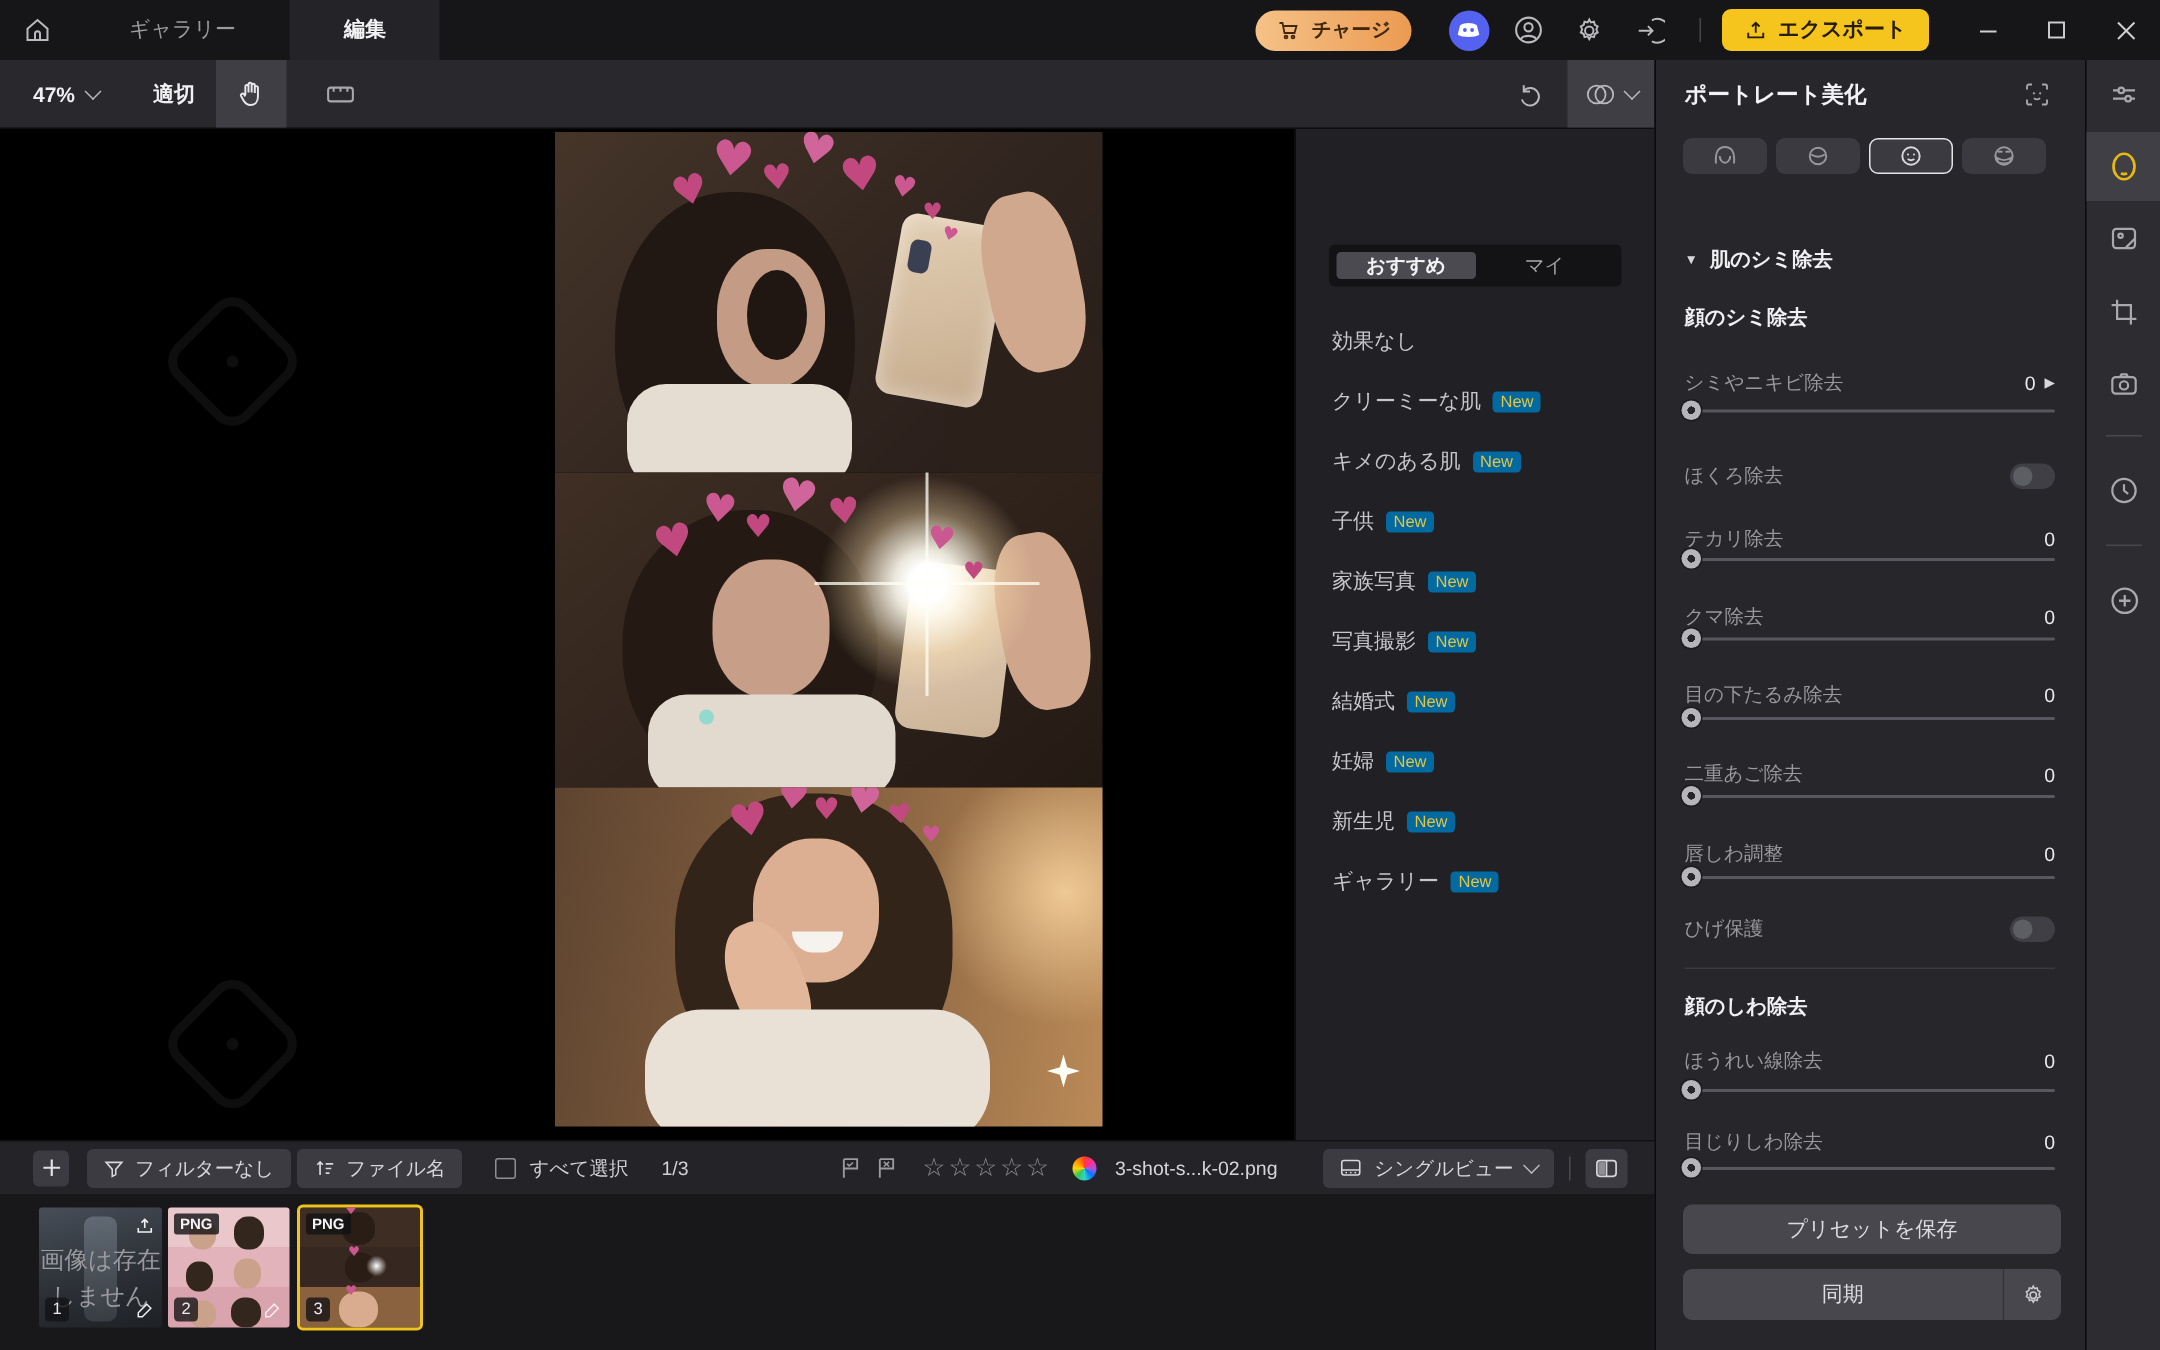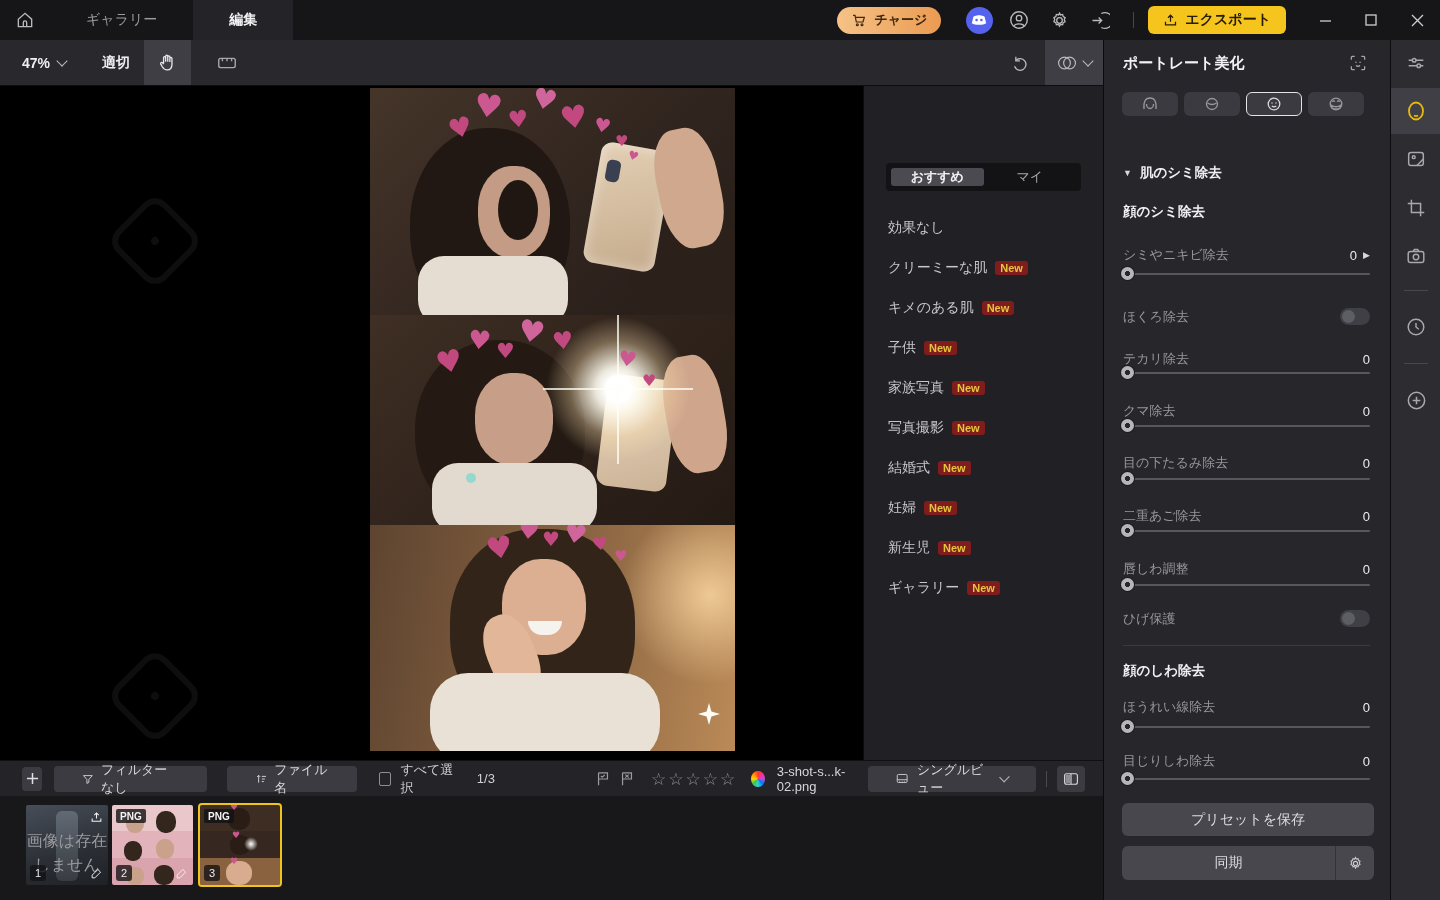--- a/index.html
+++ b/index.html
@@ -50,32 +50,32 @@
 
   
   .preset-panel{position:absolute;top:86px;left:863px;width:240px;height:674px;background:#212125;border-left:1px solid #0b0b0c;box-sizing:border-box;}
   .preset-head{position:absolute;top:0;left:0;right:0;height:54px;border-bottom:1px solid #323237;display:flex;align-items:center;}
   .preset-title{margin-left:24px;font-size:14px;color:#e8e8ec;}
   .preset-add{margin-left:auto;margin-right:20px;}
   .preset-tabs{position:absolute;top:77px;left:22px;right:22px;height:28px;background:#131315;border-radius:4px;display:flex;padding:5px;box-sizing:border-box;}
   .ptab{flex:1;display:flex;align-items:center;justify-content:center;border-radius:3px;color:#a6a6ab;font-size:13px;}
   .ptab.sel{background:#4a4a50;color:#f2f2f4;font-weight:bold;}
   .preset-item{position:absolute;left:24px;right:10px;height:22px;display:flex;align-items:center;color:#c7c7cb;font-size:14px;}
-  .new-badge{margin-left:8px;background:#7f1d1d;color:#e6c53e;font-size:11px;padding:1px 5px;border-radius:3px;font-weight:bold;}
+  .new-badge{margin-left:8px;background:#0369a1;color:#e6c53e;font-size:11px;padding:1px 5px;border-radius:3px;font-weight:normal;}
   .new-badge:empty{display:none;}
 
   
   .adjust-panel{position:absolute;top:40px;left:1103px;width:287px;height:860px;background:#26262b;border-left:1px solid #0b0b0c;box-sizing:border-box;}
   .ap-title{position:absolute;top:14px;left:19px;font-size:15px;font-weight:bold;color:#f2f2f4;}
   .ap-scan{position:absolute;top:13px;right:22px;}
   .mode-btn{position:absolute;top:52px;width:56px;height:24px;background:#3a3a40;border-radius:6px;display:flex;align-items:center;justify-content:center;box-sizing:border-box;}
   .mode-btn.sel{border:1px solid #e4e4e8;}
   .sec-head{position:absolute;left:19px;font-size:13.5px;font-weight:bold;color:#f0f0f2;display:flex;align-items:center;gap:8px;}
   .tri{font-size:9px;color:#d8d8dc;}
-  .lblrow{position:absolute;left:19px;right:20px;display:flex;justify-content:space-between;color:#97979c;font-size:13px;}
+  .lblrow{position:absolute;left:19px;right:20px;display:flex;align-items:center;justify-content:space-between;color:#97979c;font-size:13px;}
   .lblrow .val{color:#ececf0;display:flex;align-items:center;gap:6px;}
   .flyarrow{font-size:9px;color:#d8d8dc;}
   .track{position:absolute;left:19px;right:20px;height:2px;background:#57575d;border-radius:1px;}
   .knob{position:absolute;left:-2px;top:-6px;width:13px;height:13px;border-radius:50%;
         background:radial-gradient(circle,#26262b 0 2.5px,#b5b5ba 2.6px);box-shadow:0 0 0 1px #1c1c1f;}
   .toggle{width:30px;height:17px;border-radius:9px;background:#3f3f45;position:relative;}
   .toggle::after{content:"";position:absolute;left:2px;top:2px;width:13px;height:13px;border-radius:50%;background:#5d5d64;}
   .ap-divider{position:absolute;left:19px;right:20px;height:1px;background:#3a3a3f;}
   .ap-bottom{position:absolute;left:0;right:0;top:750px;bottom:0;background:#26262b;}
   .save-btn{position:absolute;top:13px;left:18px;right:16px;height:33px;background:#47474d;border-radius:6px;
@@ -86,21 +86,21 @@
 
   
   .rail{position:absolute;top:40px;left:1390px;width:50px;height:860px;background:#2c2c31;border-left:1px solid #0b0b0c;box-sizing:border-box;}
   .rail-cell{position:absolute;left:0;width:50px;height:46px;display:flex;align-items:center;justify-content:center;}
   .rail-cell.sel{background:#3f3f45;}
   .rail-div{position:absolute;left:13px;width:24px;height:1px;background:#47474c;}
 
   
   .bottombar{position:absolute;top:760px;left:0;width:1103px;height:36px;background:#242428;border-top:1px solid #101012;box-sizing:border-box;display:flex;align-items:center;}
   .bb-plus{width:24px;height:24px;background:#3b3b41;border-radius:4px;margin-left:22px;display:flex;align-items:center;justify-content:center;}
-  .bb-pill{height:26px;background:#3b3b41;border-radius:4px;display:flex;align-items:center;gap:7px;padding:0 28px;color:#d8d8dc;font-size:13px;}
+  .bb-pill{height:26px;background:#3b3b41;border-radius:4px;display:flex;align-items:center;gap:7px;padding:0 11px;color:#d8d8dc;font-size:13px;}
   .checkbox{width:14px;height:14px;border:1.5px solid #8e8e93;border-radius:2px;box-sizing:border-box;}
   .stars{display:flex;gap:2px;color:#8e8e93;font-size:17px;font-family:"DejaVu Sans",sans-serif;}
   .wheel{width:16px;height:16px;border-radius:50%;background:conic-gradient(#ff3b30,#ff2d92,#af52de,#007aff,#32d5c8,#34c759,#ffd60a,#ff9500,#ff3b30);}
   .bb-div{width:1px;height:16px;background:#4a4a4f;}
 
   
   .filmstrip{position:absolute;top:796px;left:0;width:1103px;height:104px;background:#18181a;}
   .thumb{position:absolute;top:9px;height:80px;border-radius:2px;overflow:hidden;}
   .thumb.sel{outline:2px solid #f0c41f;}
   .t-num{position:absolute;left:4px;bottom:4px;background:rgba(18,18,20,.78);border-radius:3px;padding:0 5px;height:16px;
@@ -553,21 +553,21 @@
       <svg width="13" height="13" viewBox="0 0 14 14" stroke="#e0e0e4" stroke-width="1.6">
           <path d="M7 1 V13 M1 7 H13"></path>
         </svg>
     </div>
     <div class="bb-pill" style="margin-left:12px;">
       <svg width="14" height="14" viewBox="0 0 24 24" fill="none" stroke="#d8d8dc" stroke-width="1.8">
         <path d="M3 5 h18 L14 13 v6 l-4 2 v-8 Z"></path>
       </svg>
       <span>フィルターなし</span>
     </div>
-    <div class="bb-pill" style="margin-left:20px;">
+    <div class="bb-pill" style="margin-left:4px;">
       <svg width="15" height="14" viewBox="0 0 24 22" fill="none" stroke="#d8d8dc" stroke-width="1.8">
         <path d="M7 4 V18 M4 7 L7 4 L10 7"></path>
           <path d="M13 6 h8 M13 11 h6 M13 16 h4"></path>
       </svg>
       <span>ファイル名</span>
     </div>
     <div style="display:flex;align-items:center;gap:9px;margin-left:22px;">
       <div class="checkbox"></div>
       <span style="color:#d0d0d4;">すべて選択</span>
     </div>

